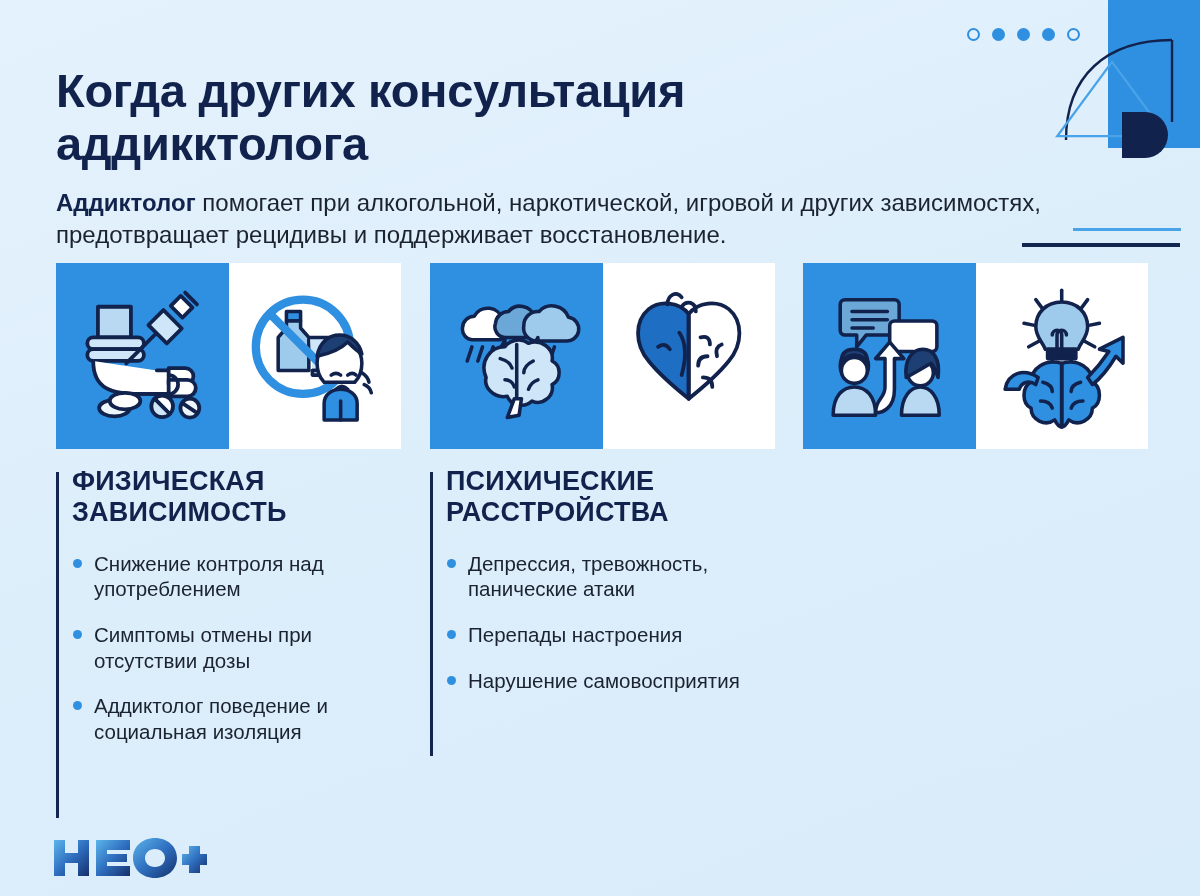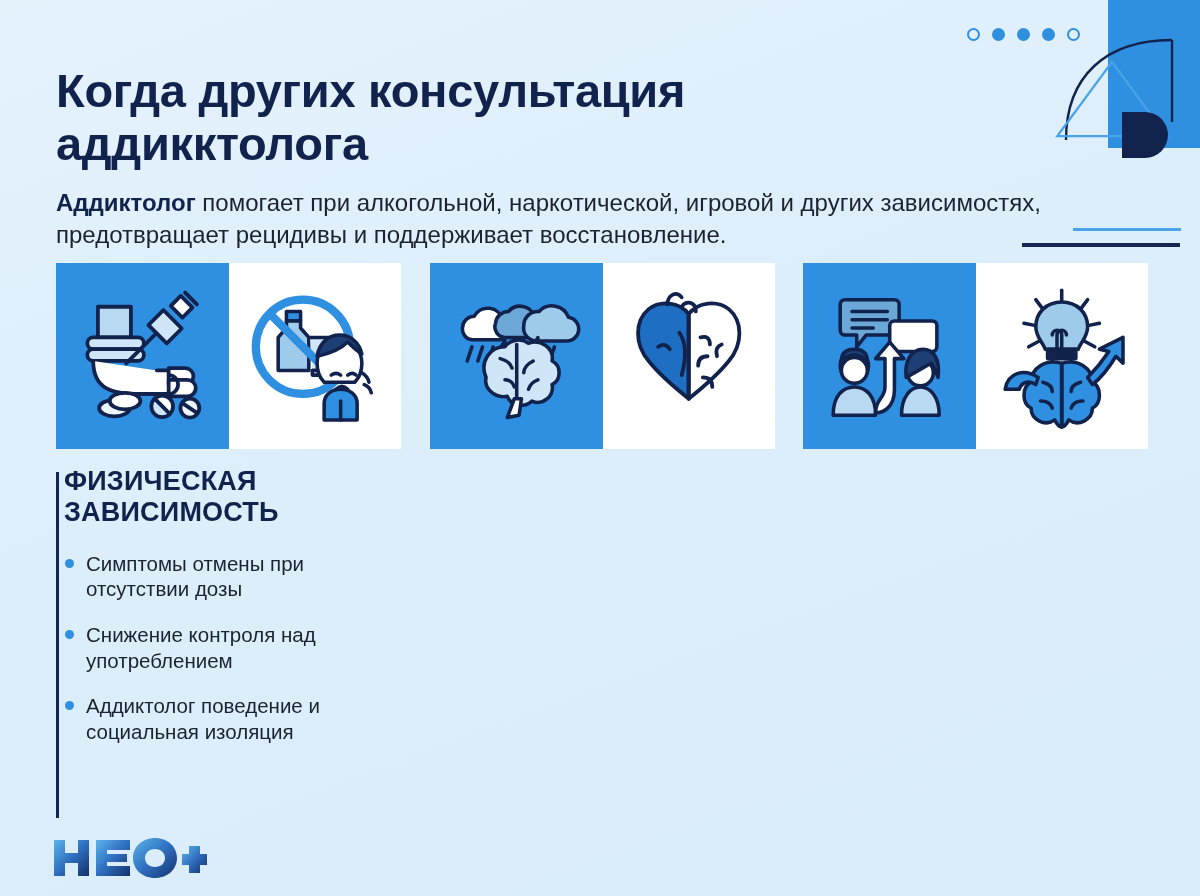--- a/index.html
+++ b/index.html
@@ -35,21 +35,21 @@
   .strip{position:absolute;top:263px;height:186px;display:flex;}
   .strip.s1{left:56px;width:345px;}
   .strip.s2{left:430px;width:345px;}
   .strip.s3{left:803px;width:345px;}
   .cell{width:50%;height:100%;display:flex;align-items:center;justify-content:center;}
   .cell.blue{background:#2f8fe0;}
   .cell.white{background:#ffffff;}
   .cell svg{width:82%;height:82%;display:block;}
 
   
-  .col{position:absolute;padding-left:8px;box-sizing:border-box;}
+  .col{position:absolute;padding-left:16px;box-sizing:border-box;}
   .col::before{content:"";position:absolute;left:0;top:6px;bottom:0;width:2.5px;background:#12264f;}
   .col1{left:56px;top:466px;width:350px;height:352px;}
   .col2{left:430px;top:466px;width:350px;height:290px;}
   .col3{left:803px;top:466px;width:350px;height:382px;}
 
   .col h2{margin:0;font-size:27px;line-height:1.16;font-weight:700;
     color:#11224d;text-transform:uppercase;letter-spacing:.2px;}
   .col ul{list-style:none;margin:22px 0 0 0;padding:0;}
   .col li{position:relative;padding-left:22px;margin-bottom:20px;
     font-size:20.5px;line-height:1.25;color:#1b2330;}
@@ -227,26 +227,34 @@
           <path d="M40 78 c-12 -8 -26 -4 -28 10 h12 c2 -6 8 -8 14 -4z" fill="#2f8fe0"></path>
           <path d="M82 78 c8 -8 14 -16 18 -22 l-8 -2 l20 -10 l0 22 l-6 -6 c-6 10 -12 18 -20 24z" fill="#2f8fe0"></path>
         </g>
       </svg>
     </div>
   </div>
 
   <div class="col col1">
     <h2>ФИЗИЧЕСКАЯ ЗАВИСИМОСТЬ</h2>
     <ul>
+      <li>Снижение контроля над употреблением</li>
       <li>Симптомы отмены при отсутствии дозы</li>
-      <li>Снижение контроля над употреблением</li>
       <li>Аддиктолог поведение и социальная изоляция</li>
     </ul>
   </div>
 
+  <div class="col col2">
+    <h2>ПСИХИЧЕСКИЕ РАССТРОЙСТВА</h2>
+    <ul>
+      <li>Депрессия, тревожность, панические атаки</li>
+      <li>Перепады настроения</li>
+      <li>Нарушение самовосприятия</li>
+    </ul>
+  </div>
 
 
   <svg class="logo" viewBox="0 0 155 44">
     <defs>
       <linearGradient id="lg" x1="0" y1="0" x2="1" y2="1">
         <stop offset="0" stop-color="#5bb5ea"></stop>
         <stop offset="0.5" stop-color="#2f6fc0"></stop>
         <stop offset="1" stop-color="#14306b"></stop>
       </linearGradient>
     </defs>

